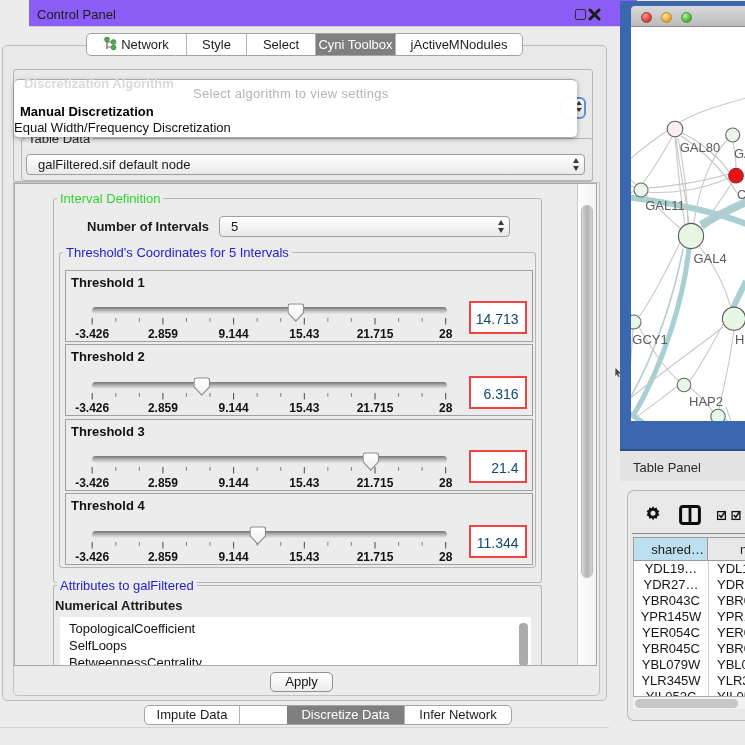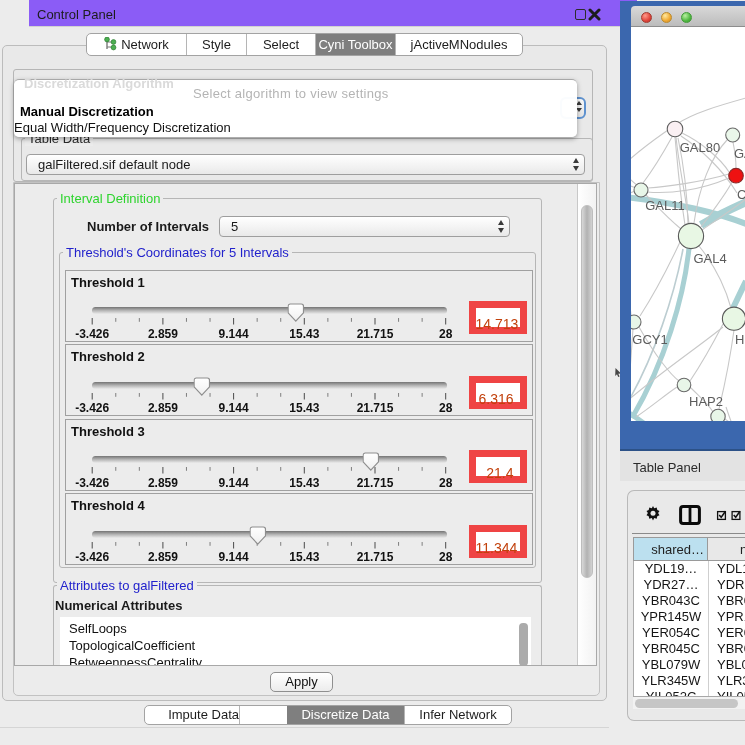--- a/index.html
+++ b/index.html
@@ -36,21 +36,21 @@
 
 
 #scrollpane { left:14px; top:183px; width:583px; height:483px; border:1px solid #a8a8a8; background:#ececec; overflow:hidden; }
 #vsb { position:absolute; right:0; top:0; width:19px; height:100%; background:linear-gradient(to right,#ffffff,#f2f2f2); border-left:1px solid #c8c8c8; }
 #vsb .thumb { position:absolute; left:3px; top:21px; width:12px; height:373px; border-radius:6px; background:linear-gradient(to right,#d8d8d8,#b2b2b2 50%,#d2d2d2); border:1px solid #bdbdbd; }
 
 
 .tpanel { position:absolute; left:50px; width:468px; height:72px; border:1px solid #a0a0a0; background:#ececec; }
 .tpanel .tt { position:absolute; left:5px; top:4px; font-size:13px; font-weight:bold; color:#111; }
 .track { position:absolute; left:25.5px; top:36.5px; width:355px; height:7px; border-radius:3.5px; background:linear-gradient(#747474,#b5b5b5 50%,#ebebeb); }
-.vbox { position:absolute; left:402.5px; top:30.5px; width:58px; height:33px; background:#fff; border:7px solid #ef4444; box-shadow:inset 0 0 0 2px #fff; font-size:14px; color:#c2410c; text-align:right; padding:8px 6px 0 0; }
+.vbox { position:absolute; left:402.5px; top:30.5px; width:58px; height:33px; background:#fff; border:2px solid #ef4444; box-shadow:inset 0 0 0 2px #fff; font-size:14px; color:#0c4a6e; text-align:right; padding:8px 6px 0 0; }
 .ticks { position:absolute; left:0; top:47.5px; }
 .tlab { position:absolute; top:56px; font-size:12px; font-weight:bold; color:#111; transform:translateX(-50%);text-align:right; }
 .thumbS { position:absolute; top:32px; transform:translateX(-50%); }
 
 
 #attrlist { position:absolute; left:45px; top:433px; width:471px; height:50px; background:#fff; padding-top:3px; }
 #attrlist div { font-size:13px; color:#111; padding-left:9px; line-height:17px; }
 #alsb { position:absolute; width:9px; height:43px; background:#ababab; border-radius:4px; }
 
 
@@ -303,34 +303,34 @@
         </svg>
         <div class="vbox">11.344</div>
       </div>
     </div>
 
   <div class="grp" style="left:38px; top:401px; width:489px; height:90px; border-bottom:none;">
       <span class="lab" style="color:#2222cc">Attributes to galFiltered</span>
     </div>
   <div class="abs bold t13" style="left:40px; top:414px;">Numerical Attributes</div>
   <div id="attrlist">
+    <div>TopologicalCoefficient</div>
     <div>SelfLoops</div>
-    <div>TopologicalCoefficient</div>
     <div>BetweennessCentrality</div>
   </div>
   <div class="abs" id="alsb" style="left:504px; top:439px;"></div>
   <div id="vsb">
       <div class="thumb"></div>
     </div>
 </div>
 
 <div class="abs" style="left:270px; top:672px; width:63px; height:20px; background:linear-gradient(#ffffff,#ececec); border:1px solid #8f8f8f; border-radius:5px; text-align:center; font-size:13px; color:#111; line-height:18px;">Apply</div>
 
 <div class="abs seg" style="left:144px; top:705px; height:20px;">
-  <div class="it" style="width:95px; line-height:18px;text-align:right;">Impute Data</div>
+  <div class="it" style="width:95px; line-height:18px;">Impute Data</div>
   <div class="it sel" style="width:118px; line-height:18px;margin-left:47px;">Discretize Data</div>
   <div class="it" style="width:106px; line-height:18px;">Infer Network</div>
 </div>
 <div class="abs" style="left:0; top:727px; width:609px; height:1px; background:#d5d5d5;"></div>
 
 <svg class="abs" style="left:614px; top:368px;" width="8" height="9" viewBox="0 0 8 9">
     <path d="M1.5 0 L7 5.5 L4.3 5.7 L5.6 8.4 L4.2 9 L3 6.3 L1.2 8 Z" fill="#2a2a2a" opacity="0.85"></path>
   </svg>
 
 <div class="abs" id="netwin">

